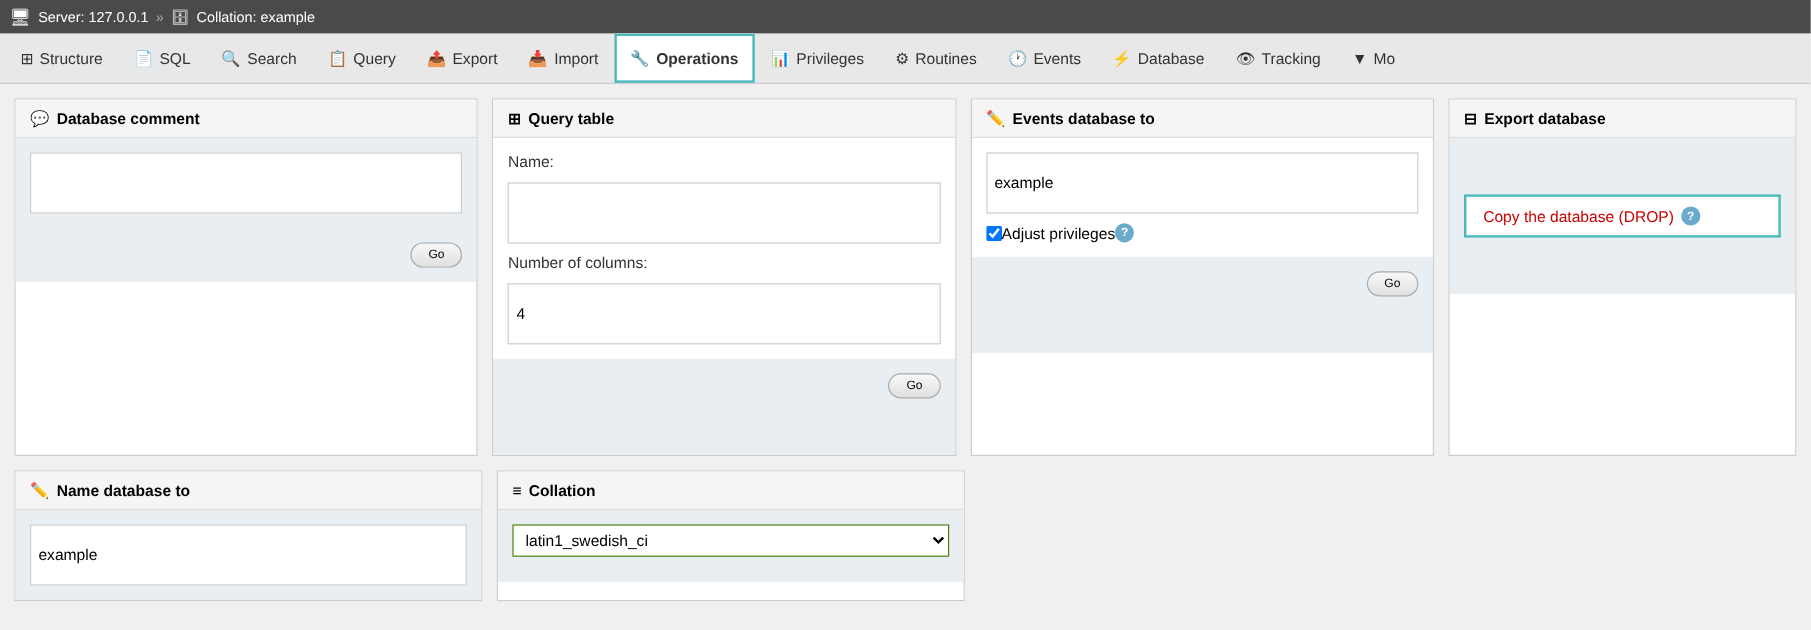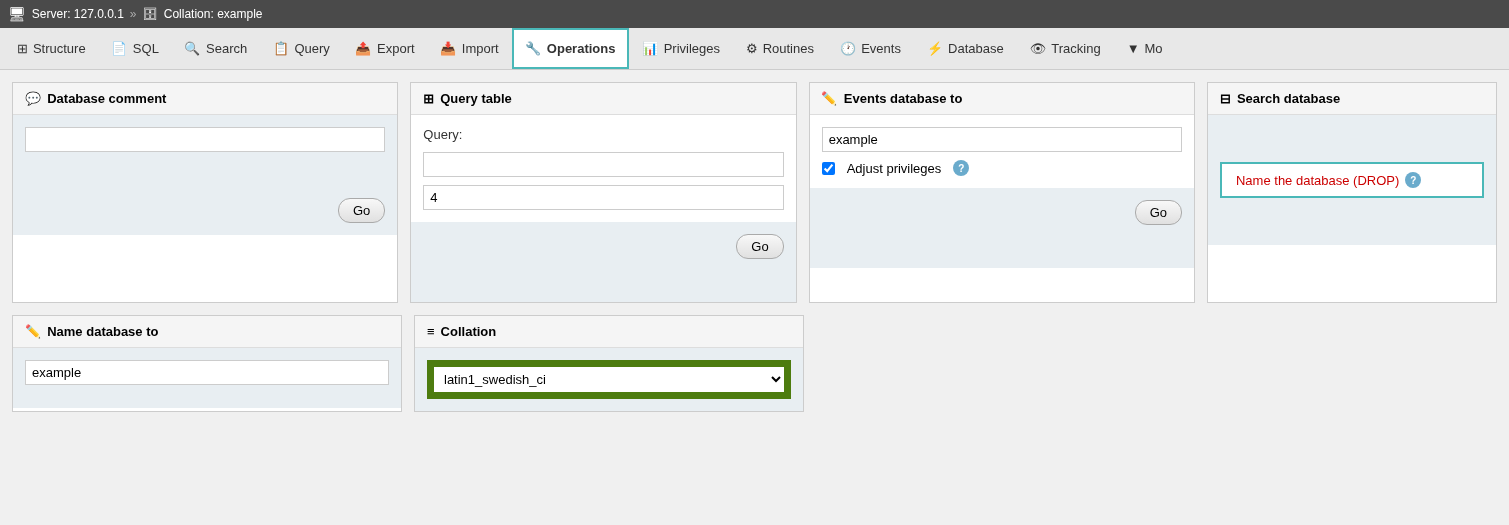--- a/index.html
+++ b/index.html
@@ -94,33 +94,33 @@
       padding: 12px;
       background: #fff;
       display: flex;
       flex-direction: column;
       gap: 8px;
     }
 
     input[type="text"] {
       width: 100%;
       border: 1px solid #ccc;
-      padding: 4px 6px;
+      padding: 17px 6px;
       font-size: 13px;
       background: #fff;
     }
 
     .go-btn {
       align-self: flex-end;
       background: linear-gradient(to bottom, #f8f8f8, #e0e0e0);
       border: 1px solid #aaa;
       border-radius: 12px;
       padding: 4px 14px;
       cursor: pointer;
-      font-size: 13px;
+      font-size: 10px;
       text-align: center;
     }
 
     .drop-btn {
       color: #cc0000;
       background: #fff;
       border: 2px solid #4ab8b8;
       padding: 8px 14px;
       cursor: pointer;
       font-size: 13px;
@@ -140,26 +140,26 @@
       color: #fff;
       font-size: 10px;
       font-weight: bold;
     }
 
     .form-label { font-size: 13px; color: #333; margin-bottom: 2px; }
 
     .checkbox-row {
       display: flex;
       align-items: center;
-      gap: 12px;
+      gap: 0;
     }
 
     select {
       width: 100%;
-      border: 7px solid #4d7c0f;
+      border: 1px solid #4d7c0f;
       padding: 4px 6px;
       font-size: 13px;
       background: #fff;
     }
 
     
     .panel-db-comment .panel-body {
       min-height: 120px;
       justify-content: space-between;
     }
@@ -251,22 +251,23 @@
         <button class="go-btn">Go</button>
       </div>
     </div>
 
     <div class="panel" style="max-width:390px;">
       <div class="panel-header">
         <span>⊞</span>
         <span>Query table</span>
       </div>
       <div class="panel-body-white">
-        <div class="form-label">Query:</div>
+        <div class="form-label">Name:</div>
         <input type="text" value="" style="">
+        <div class="form-label">Number of columns:</div>
         <input type="text" value="4" style="">
       </div>
       <div class="panel-body">
         <button class="go-btn">Go</button>
       </div>
     </div>
 
     <div class="panel" style="max-width:390px;">
       <div class="panel-header">
         <span>✏️</span>
@@ -281,25 +282,25 @@
         </div>
       </div>
       <div class="panel-body">
         <button class="go-btn">Go</button>
       </div>
     </div>
 
     <div class="panel panel-remove" style="max-width:290px;">
       <div class="panel-header">
         <span>⊟</span>
-        <span>Search database</span>
+        <span>Export database</span>
       </div>
       <div class="panel-body" style="min-height:130px;justify-content:center;align-items:center;">
         <button class="drop-btn">
-          <span>Name the database (DROP)</span>
+          <span>Copy the database (DROP)</span>
           <span class="info-icon">?</span>
         </button>
       </div>
     </div>
 
   </div>
 
   <div class="row">
 
     <div class="panel" style="max-width:390px;">

